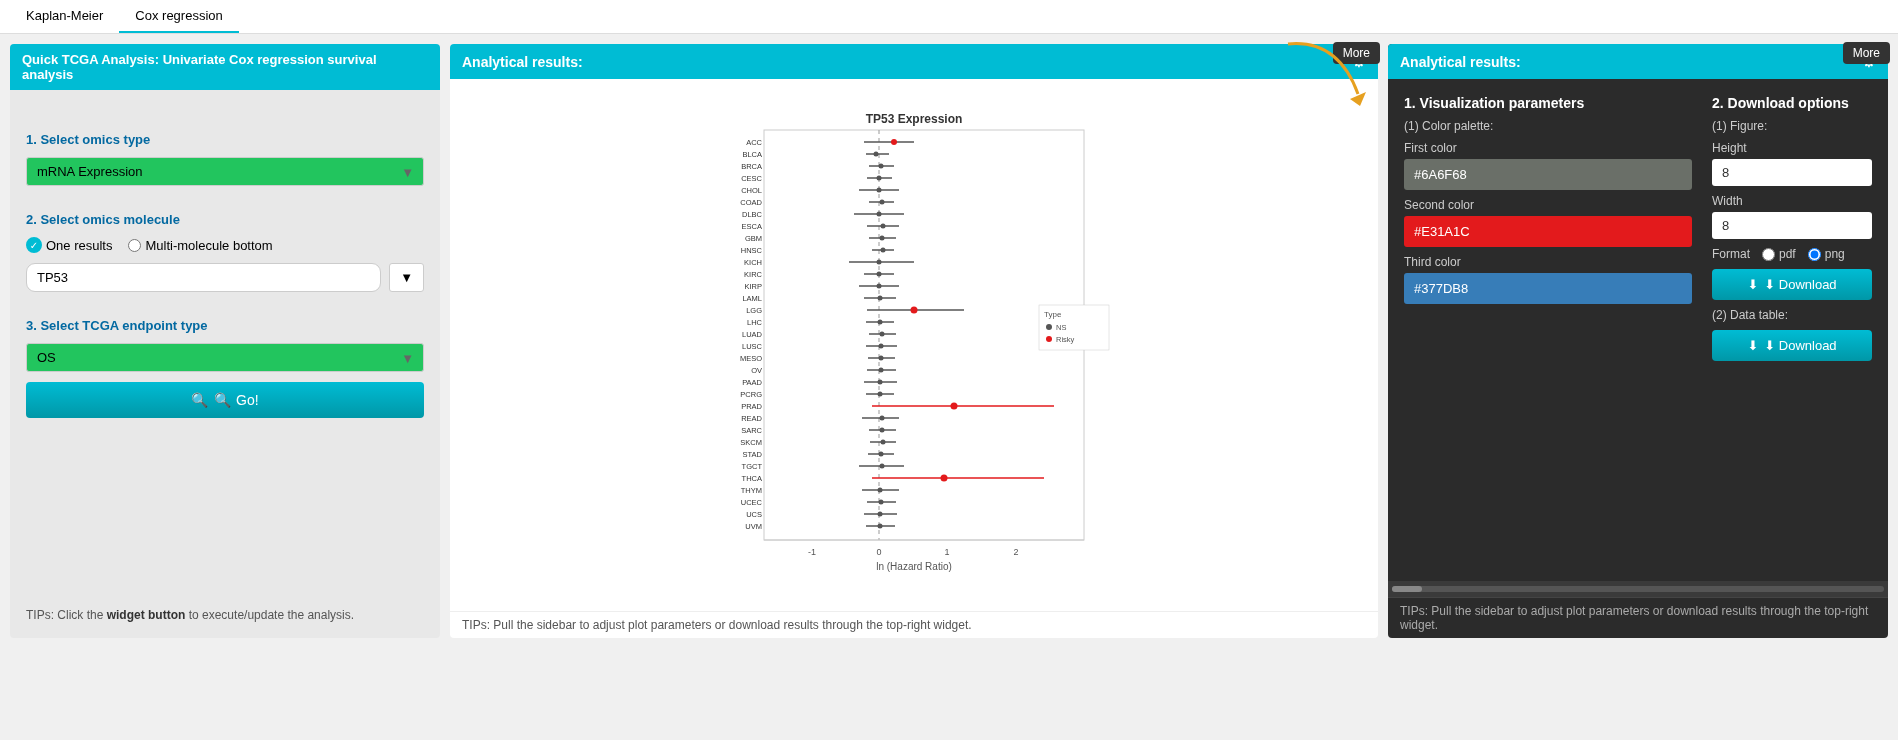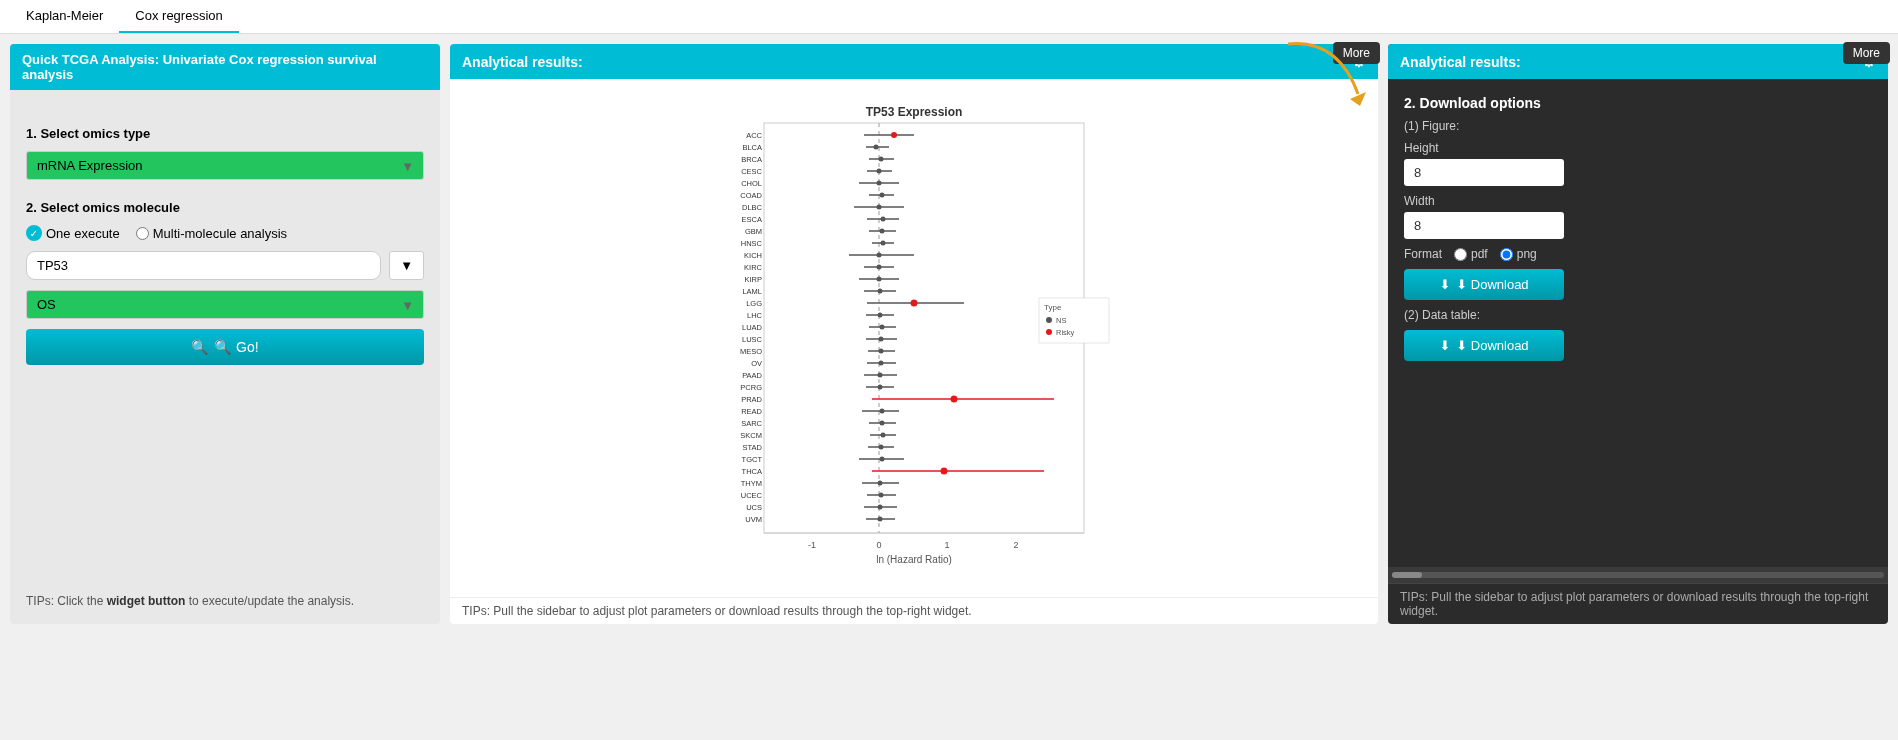--- a/index.html
+++ b/index.html
@@ -54,22 +54,22 @@
       color: #fff;
       padding: 8px 12px;
       border-radius: 4px 4px 0 0;
       font-size: 13px;
       font-weight: bold;
       margin: -16px -16px 0 -16px;
     }
     .section-label {
       font-size: 13px;
       font-weight: bold;
-      color: #000000;
-      margin-top: 10px;
+      color: #0369a1;
+      margin-top: 16px;
     }
     .select-wrapper {
       position: relative;
       width: 100%;
     }
     .select-wrapper select {
       width: 100%;
       padding: 6px 10px;
       border: 1px solid #ccc;
       border-radius: 3px;
@@ -157,21 +157,21 @@
     }
     .settings-icon {
       cursor: pointer;
       font-size: 16px;
     }
     .plot-area {
       flex: 1;
       display: flex;
       align-items: center;
       justify-content: center;
-      padding: 19px;
+      padding: 26px;
       background: #fff;
     }
 
     
     .more-tooltip {
       position: absolute;
       background: #333;
       color: #fff;
       padding: 4px 10px;
       border-radius: 4px;
@@ -382,32 +382,33 @@
           <option>Methylation</option>
           <option>Protein</option>
         </select>
         <span class="select-arrow">▼</span>
       </div>
 
       <div class="section-label">2. Select omics molecule</div>
       <div class="radio-group">
         <label class="radio-label">
           <span class="checked-circle"></span>
-          <span>One execute</span>
+          <span>One results</span>
         </label>
         <label class="radio-label">
           <input type="radio" name="moltype" style="">
-          <span>Multi-molecule analysis</span>
+          <span>Multi-molecule bottom</span>
         </label>
       </div>
       <div class="molecule-select">
         <input type="text" class="molecule-input" value="TP53" style="flex: 1 1 0%;">
         <span style="cursor:pointer;padding:6px 10px;border:1px solid #ccc;border-radius:3px;background:#fff;">▼</span>
       </div>
 
+      <div class="section-label">3. Select TCGA endpoint type</div>
       <div class="select-wrapper">
         <select>
           <option>OS</option>
           <option>DFS</option>
           <option>PFI</option>
         </select>
         <span class="select-arrow">▼</span>
       </div>
 
       <button class="go-button">
@@ -595,20 +596,33 @@
     <div class="panel-header">
       <span class="panel-header-title">Analytical results:</span>
       <span class="settings-icon">⚙</span>
     </div>
 
     <div style="position:absolute;top:-2px;right:-2px;z-index:5;background:#333;color:#fff;padding:4px 10px;border-radius:4px;font-size:12px;">More</div>
 
     <div class="right-panel-content">
       <div class="right-columns">
 
+        <div class="right-col-left">
+          <div class="col-title">1. Visualization parameters</div>
+          <div class="col-subtitle">(1) Color palette:</div>
+
+          <div class="color-label">First color</div>
+          <input type="text" class="color-input color-gray" value="#6A6F68" style="">
+
+          <div class="color-label">Second color</div>
+          <input type="text" class="color-input color-red" value="#E31A1C" style="">
+
+          <div class="color-label">Third color</div>
+          <input type="text" class="color-input color-blue" value="#377DB8" style="">
+        </div>
 
         <div class="right-col-right">
           <div class="col-title">2. Download options</div>
           <div class="col-subtitle">(1) Figure:</div>
 
           <div class="dimension-label">Height</div>
           <input type="text" class="dimension-input" value="8" style="">
 
           <div class="dimension-label">Width</div>
           <input type="text" class="dimension-input" value="8" style="">

